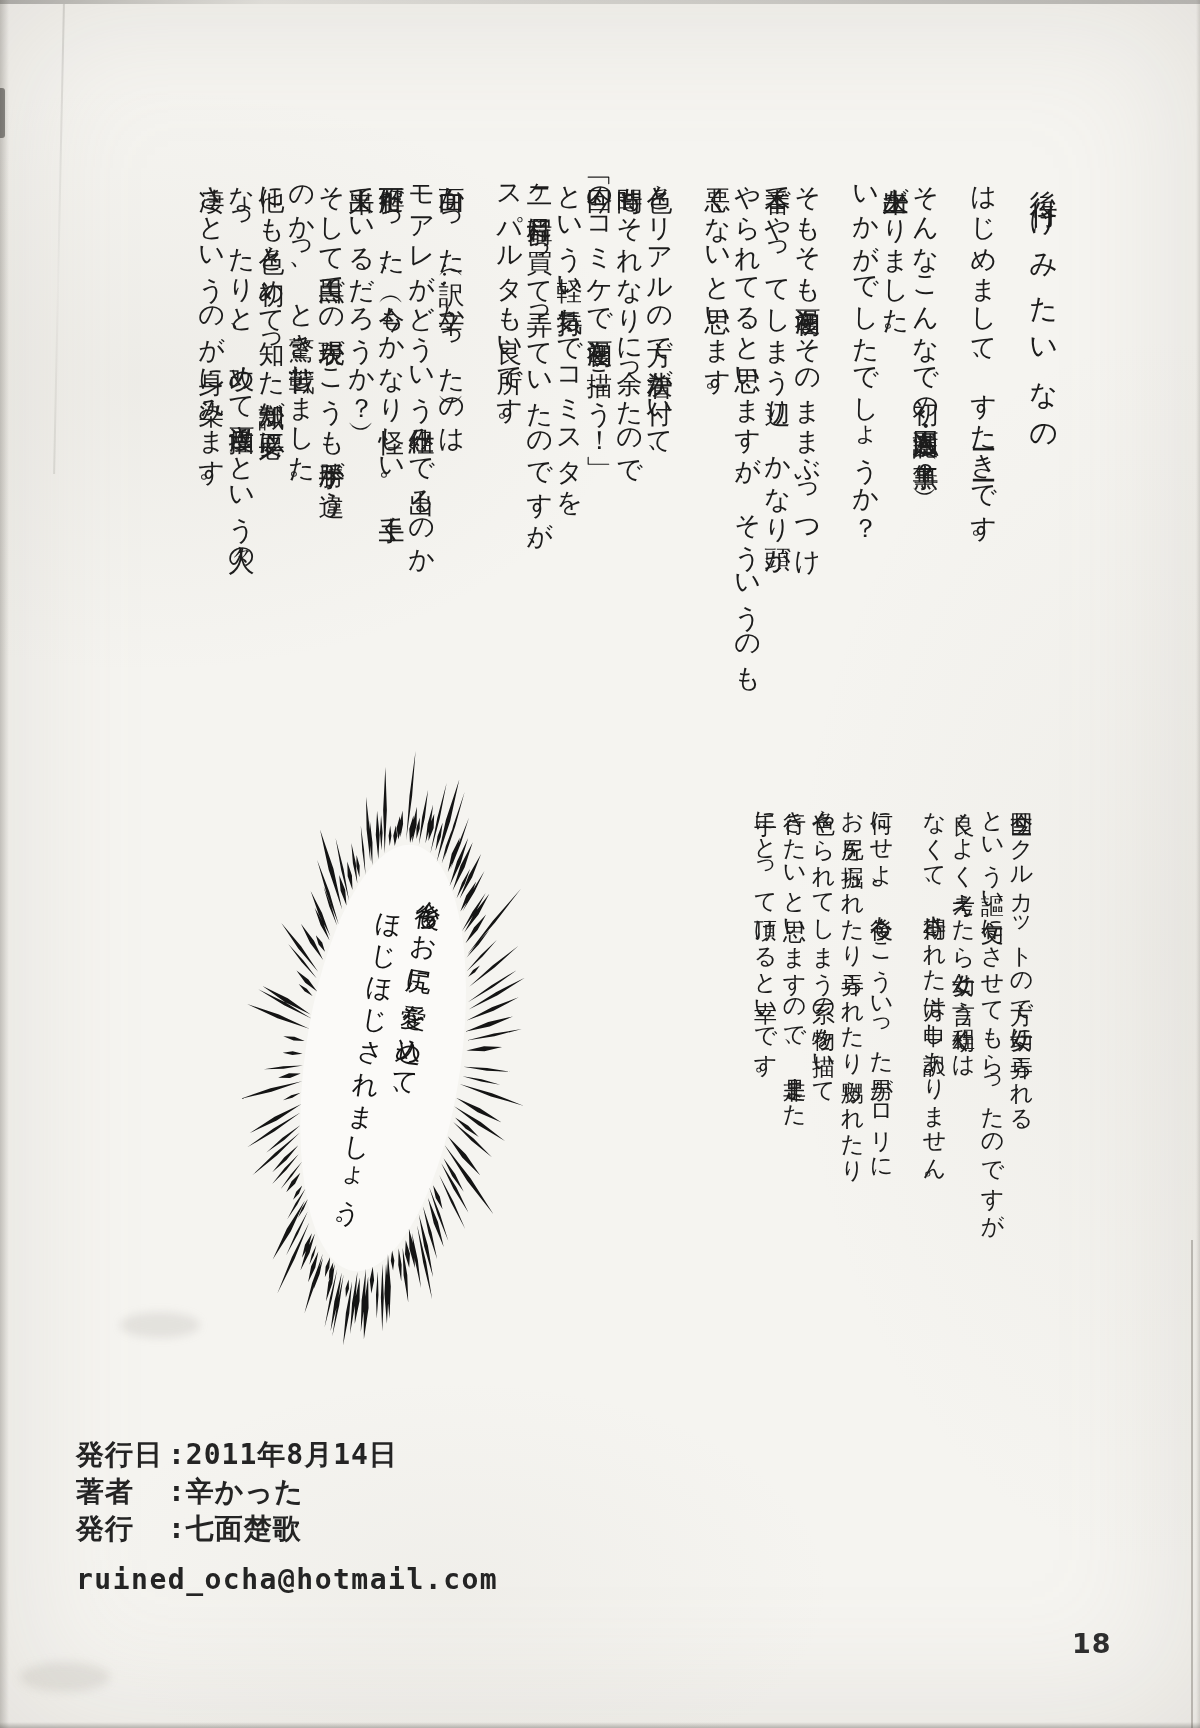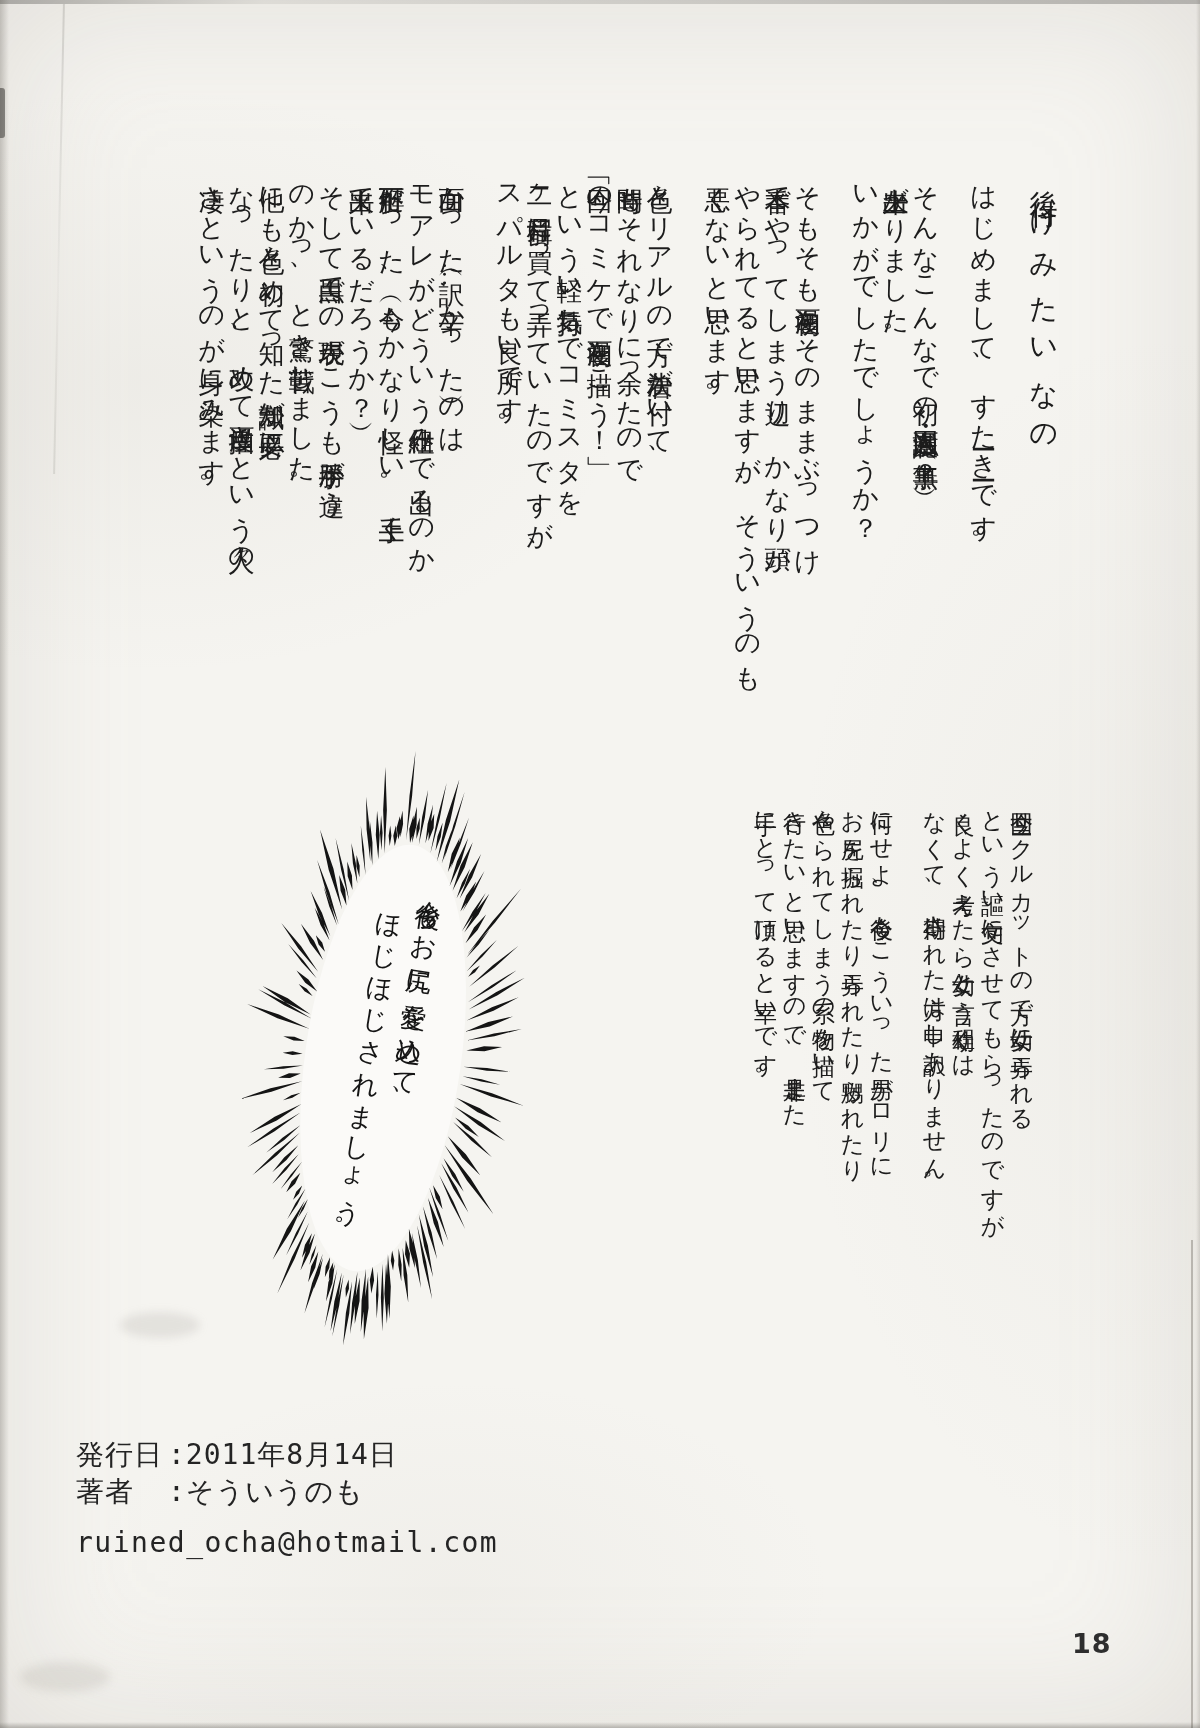--- a/index.html
+++ b/index.html
@@ -73,21 +73,21 @@
     font-size:26px;line-height:32px;letter-spacing:2.5px;
     white-space:nowrap;color:#151515;z-index:2;
   }
   .flash-line1{left:160px;top:118px;}
   .flash-line2{left:122px;top:138px;}
 
   
   .colophon{
     position:absolute;left:76px;top:1436px;
     font-family:"DejaVu Sans Mono","Liberation Mono",monospace;
-    font-size:28px;color:#242424;letter-spacing:1px;
+    font-size:28px;color:#242424;letter-spacing:1px;font-weight:bold;
   }
   .colophon .row{height:37px;line-height:37px;}
   .colophon .label{display:inline-block;width:92px;}
   .colophon .email{margin-top:16px;font-size:28px;letter-spacing:1.5px;}
 
   .page-number{
     position:absolute;left:1072px;top:1628px;
     font-family:"DejaVu Sans","Liberation Sans",sans-serif;
     font-size:27px;color:#2e2e2e;letter-spacing:1px;font-weight:bold;
   }
@@ -153,20 +153,23 @@
     </svg>
     <div class="flash-line flash-line1">今後もお尻に愛を込めて、</div>
     <div class="flash-line flash-line2">ほじほじされましょう。</div>
   </div>
 
   <div class="colophon">
     <div class="row">
       <span class="label">発行日</span><span class="sep">:</span><span class="value">2011年8月14日</span>
     </div>
     <div class="row">
-      <span class="label">著者</span><span class="sep">:</span><span class="value">そういうのも</span>
+      <span class="label">著者</span><span class="sep">:</span><span class="value">辛かった</span>
+    </div>
+    <div class="row">
+      <span class="label">発行</span><span class="sep">:</span><span class="value">七面楚歌</span>
     </div>
     <div class="email">ruined_ocha@hotmail.com</div>
   </div>
 
   <div class="page-number">18</div>
 
 </div>
 
 </body></html>

